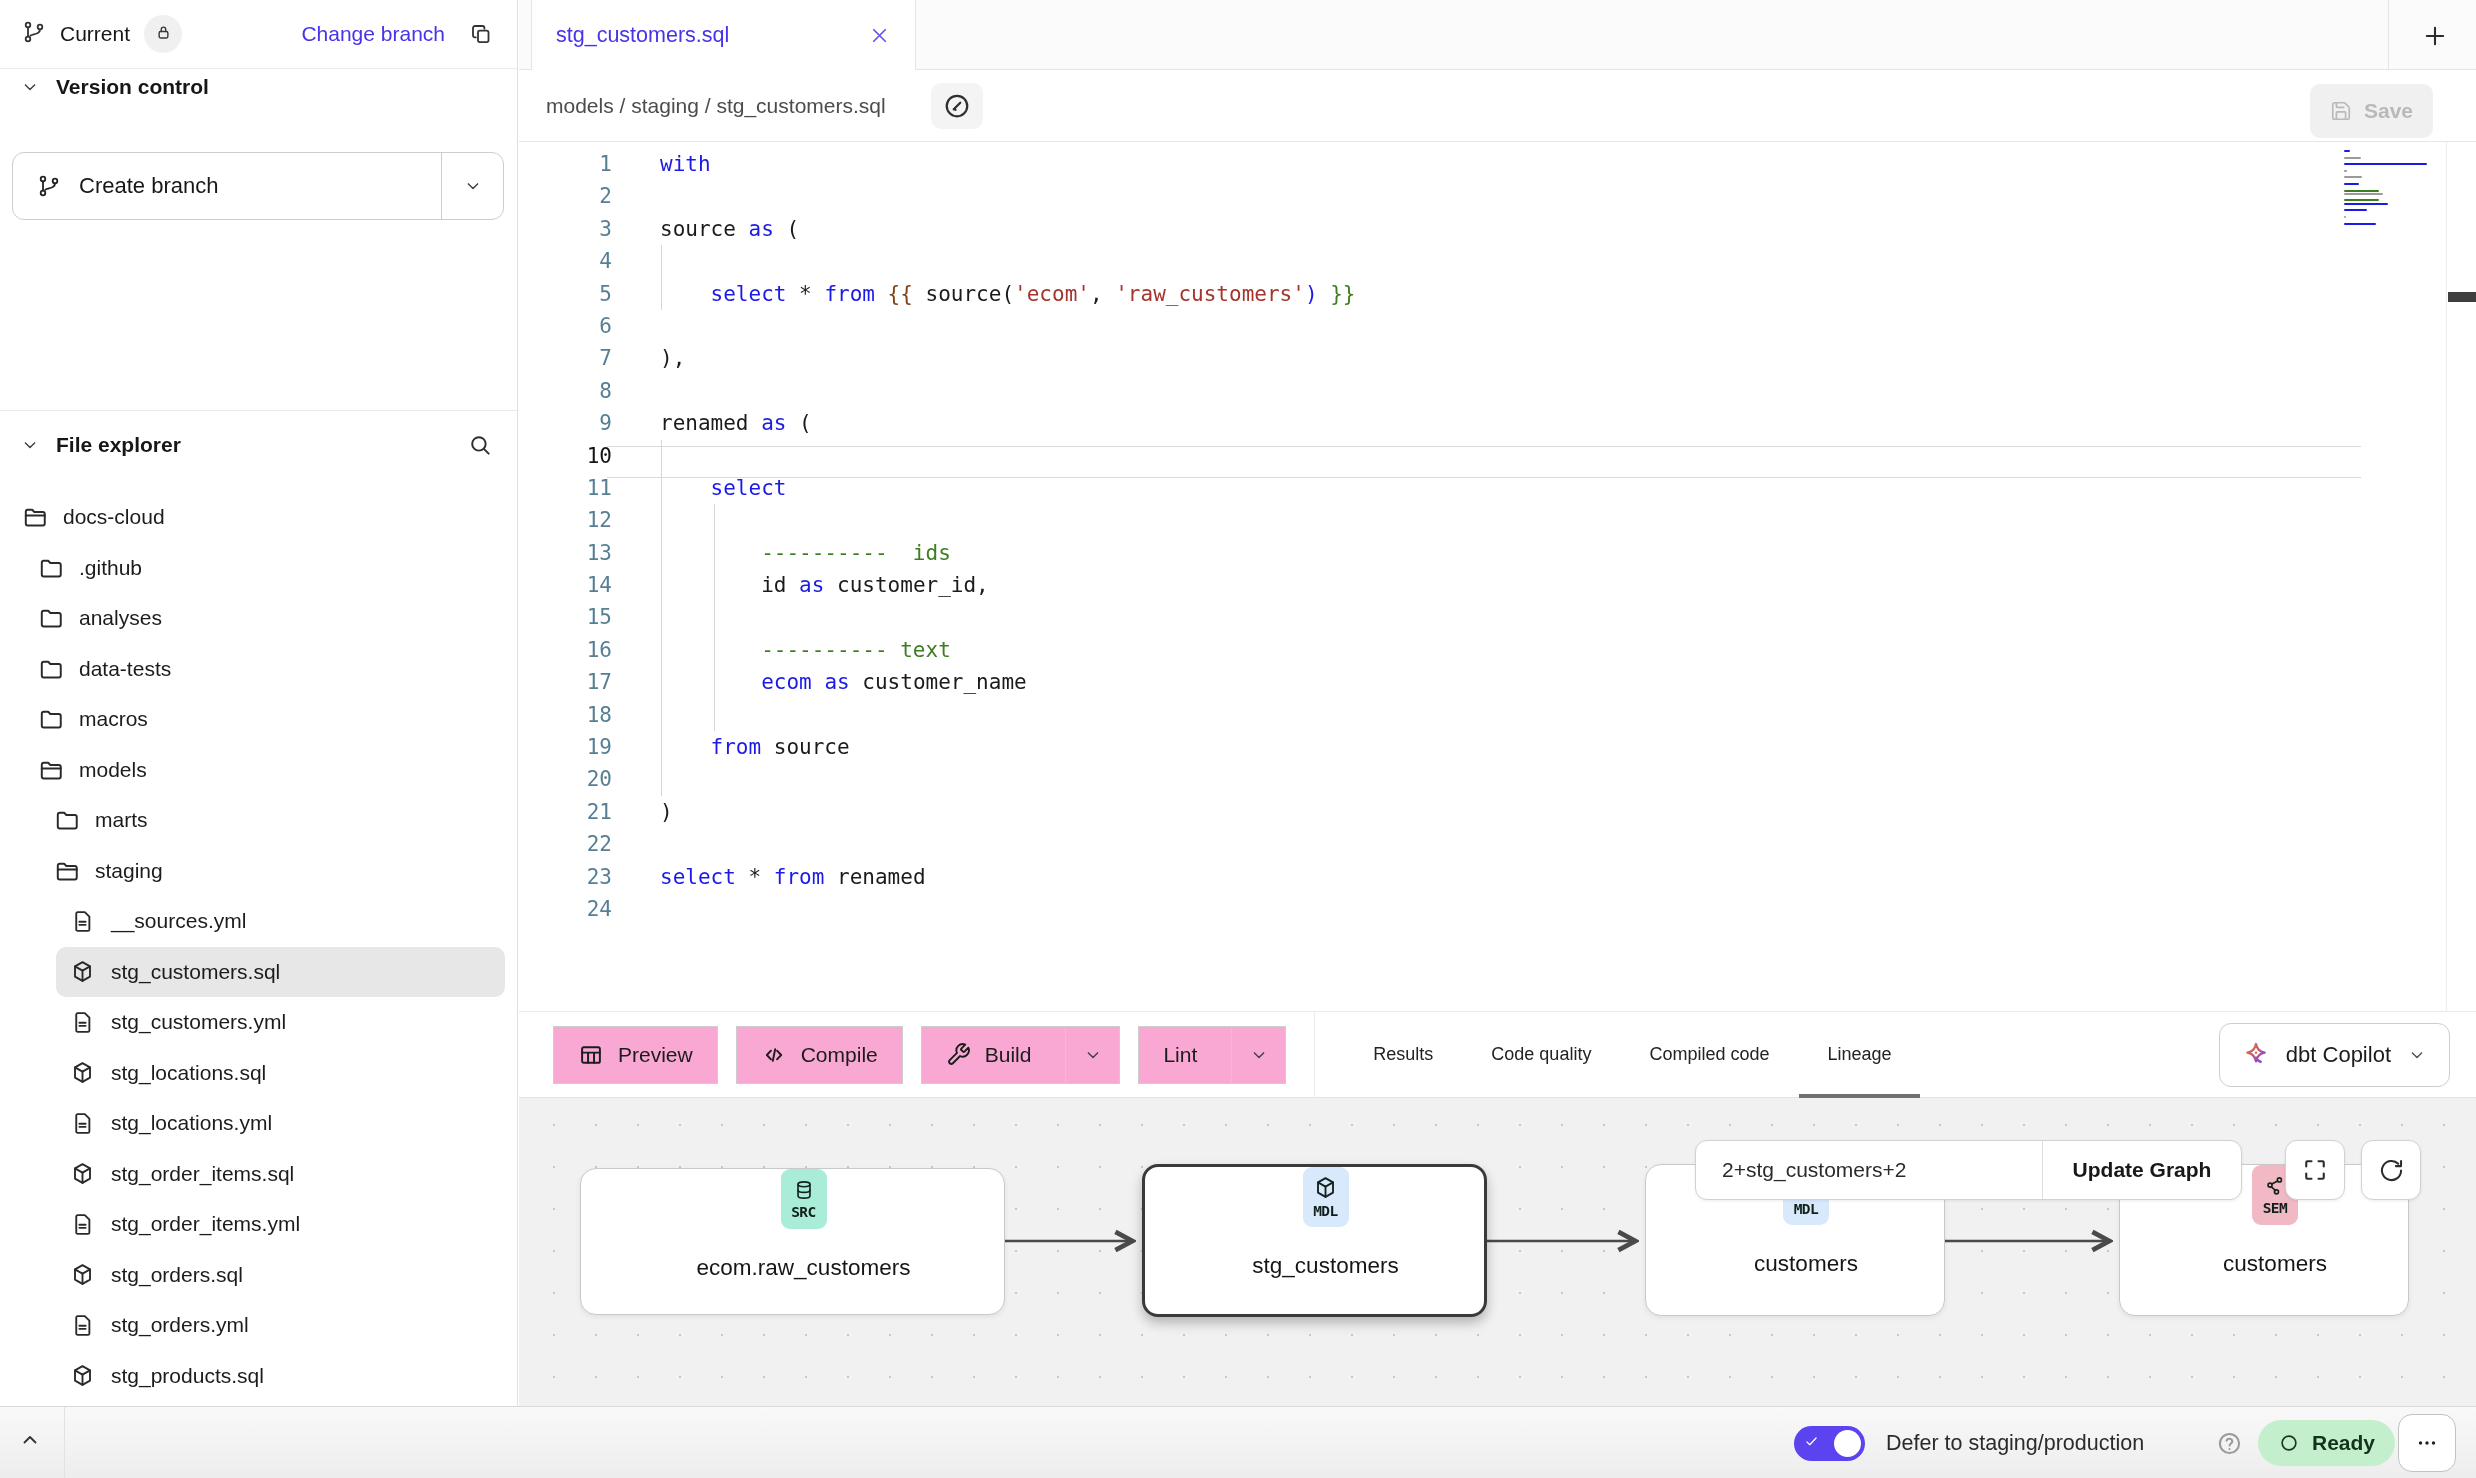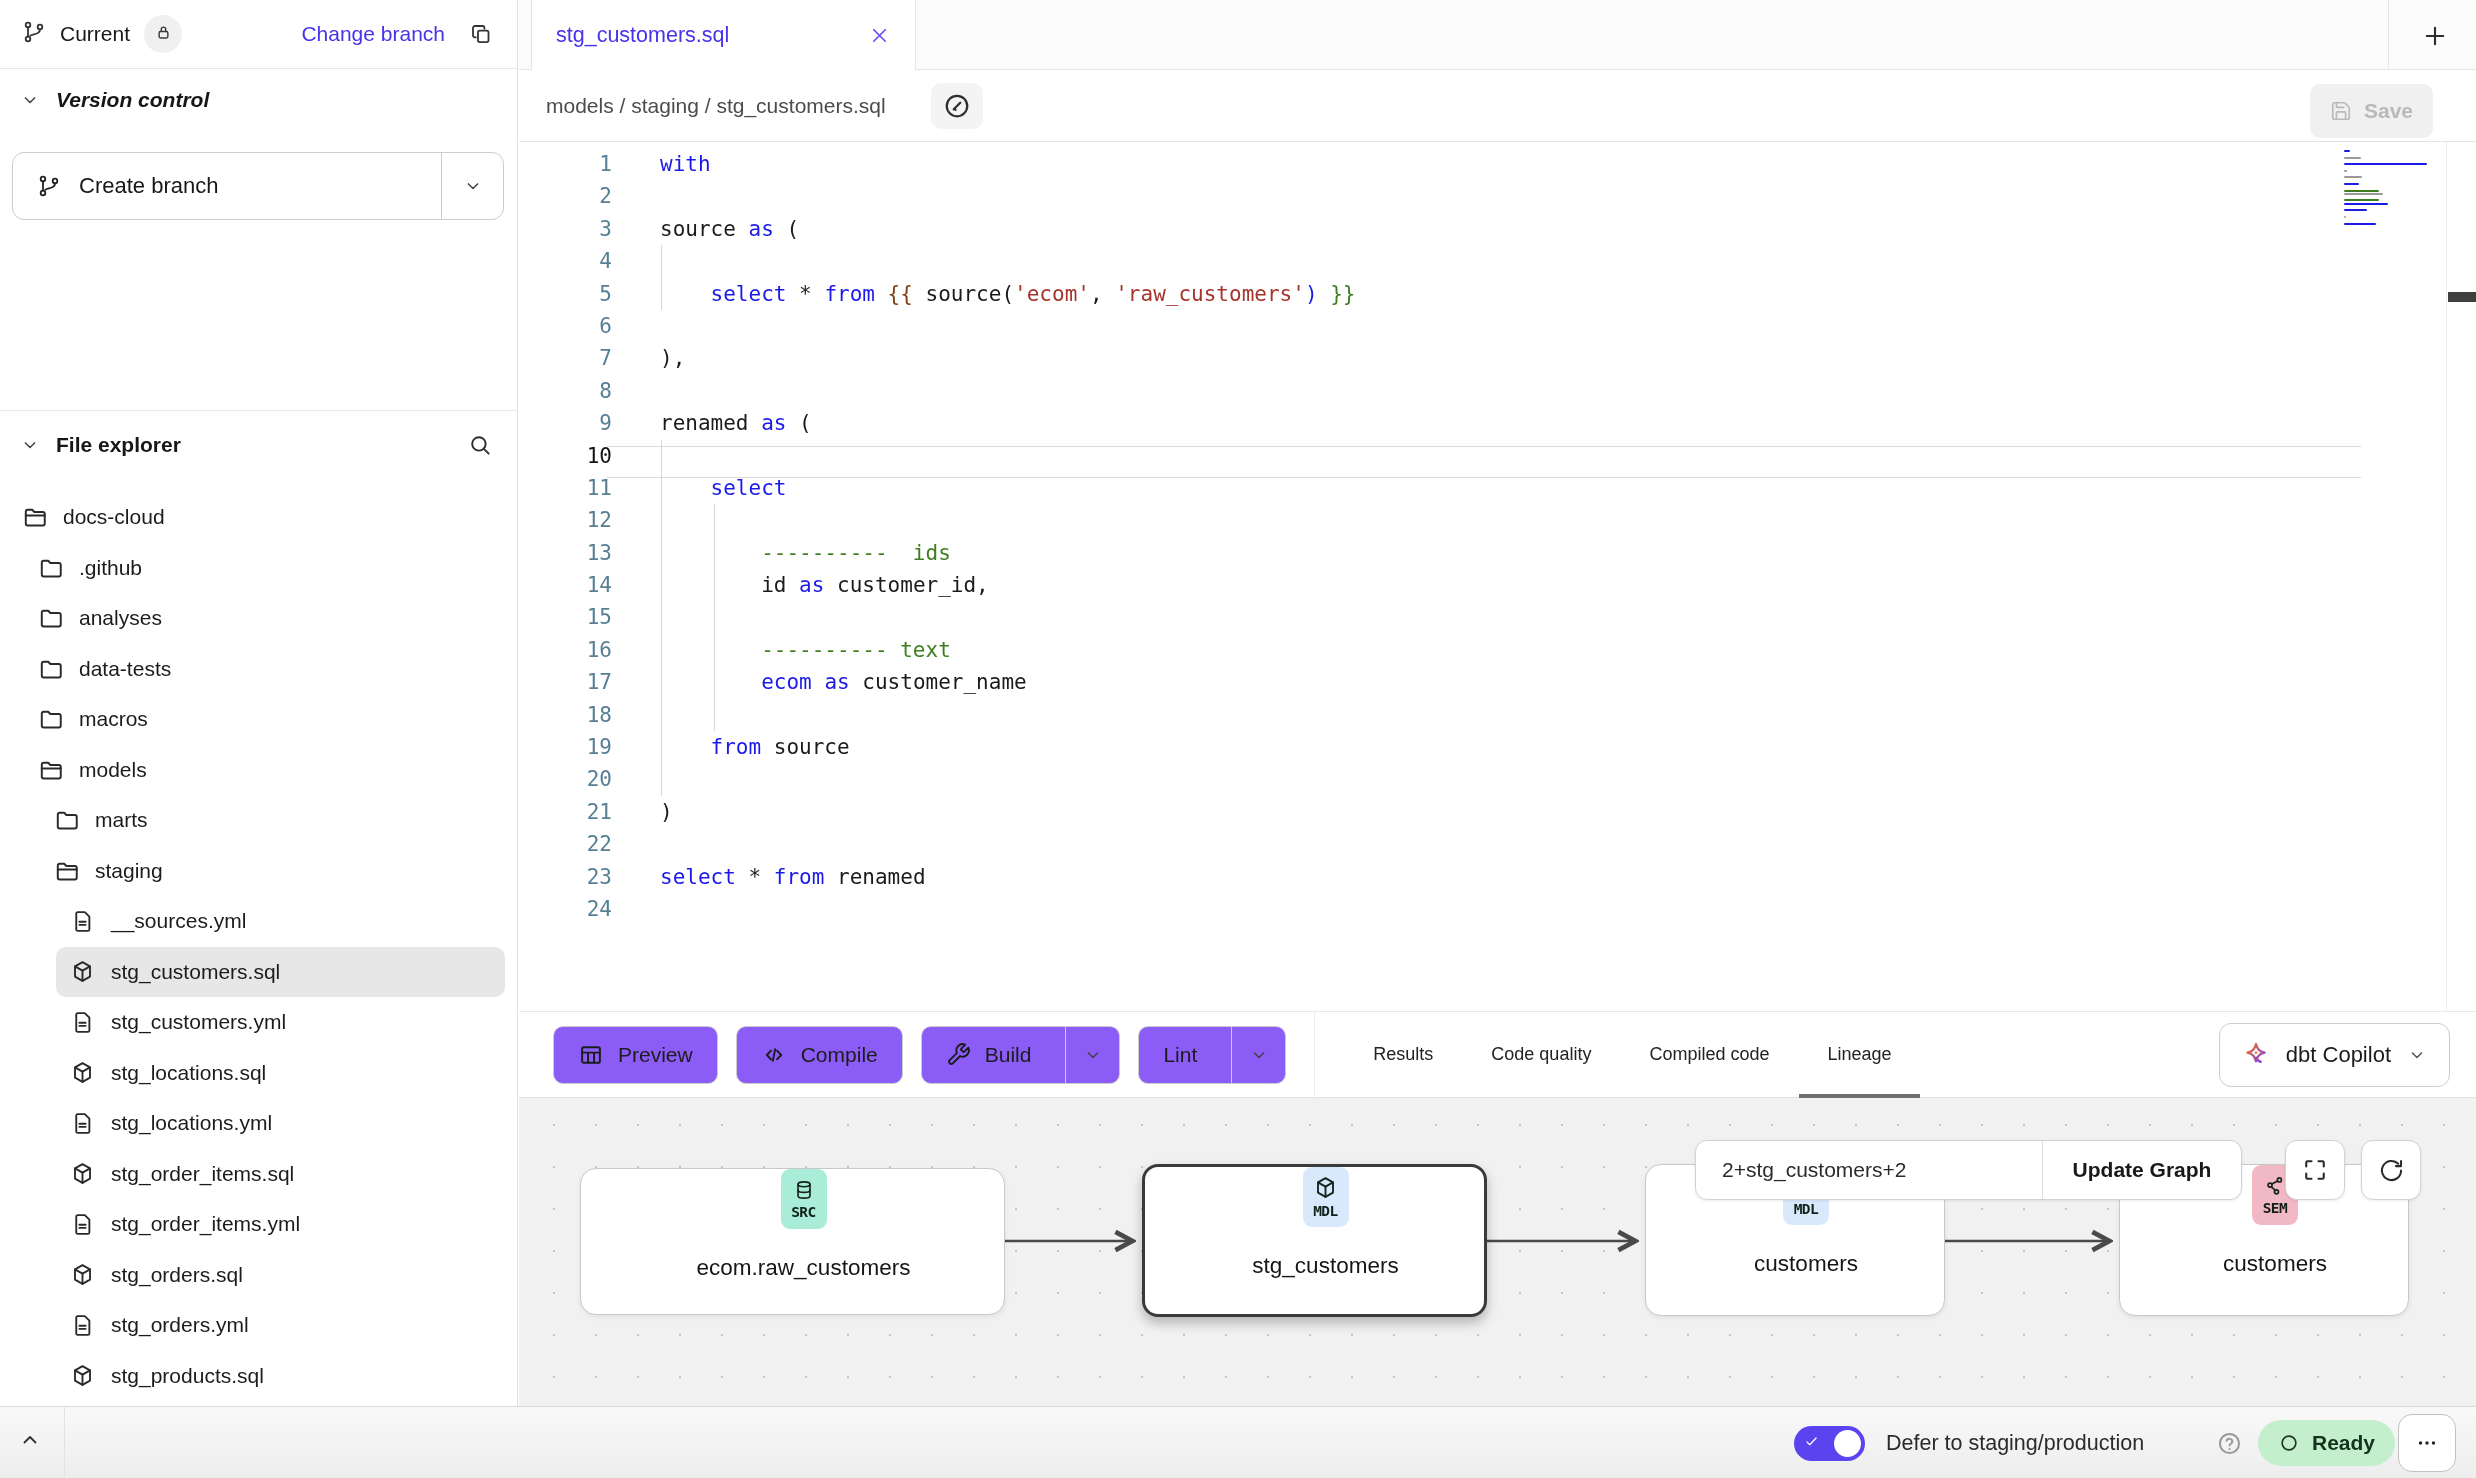--- a/index.html
+++ b/index.html
@@ -8,21 +8,21 @@
   .app { position:relative; width:2476px; height:1478px; background:#fff; overflow:hidden; }
 
   
   .sidebar { position:absolute; left:0; top:0; width:518px; height:1406px; background:#fff; border-right:1px solid #e0e0e0; }
   .sb-top { height:69px; border-bottom:1px solid #e9e9e9; display:flex; align-items:center; padding:0 24px 0 22px; }
   .sb-top .lbl { margin-left:14px; font-size:21px; color:#171717; }
   .chip { margin-left:14px; width:38px; height:38px; border-radius:50%; background:#f0f0f0; display:flex; align-items:center; justify-content:center; color:#3a3a3a; }
   .spacer { flex:1; }
   .link { color:var(--accent); font-size:21px; font-weight:500; cursor:pointer; }
   .sec-hdr { position:absolute; left:20px; right:24px; display:flex; align-items:center; gap:16px; font-size:21px; font-weight:700; color:#171717; }
-  .vc-hdr { top:88px;font-style:italic; }
+  .vc-hdr { top:75px; }
   .fe-hdr { top:432px; }
   .cb-btn { position:absolute; left:12px; top:152px; width:492px; height:68px; border:1.5px solid #cdcdcd; border-radius:12px; background:#fff; display:flex; }
   .cb-main { flex:1; display:flex; align-items:center; gap:18px; padding-left:24px; font-size:22px; color:#171717; }
   .cb-caret { width:62px; border-left:1.5px solid #cdcdcd; display:flex; align-items:center; justify-content:center; color:#444; }
   .sb-div { position:absolute; left:0; right:0; top:410px; height:1px; background:#e9e9e9; }
   .tree { position:absolute; left:0; right:0; top:492px; bottom:0; overflow:hidden; }
   .trow { height:50.5px; display:flex; align-items:center; font-size:21px; color:#1c1c1c; cursor:pointer; }
   .trow .ic { width:26px; height:26px; margin-right:15px; color:#2a2a2a; flex:0 0 auto; display:flex; align-items:center; }
   .trow.sel { background:#e7e7e7; border-radius:10px; }
 
@@ -52,21 +52,21 @@
   .tk-com { color:var(--comment); } .tk-jo { color:var(--jinja); }
   .curline { position:absolute; left:88px; width:1754px; height:32.4px; border-top:1px solid #dadada; border-bottom:1px solid #dadada; top:303.6px; pointer-events:none; }
   .iguide { position:absolute; width:1px; background:#d6d6d6; }
   .minimap { position:absolute; right:40px; top:8px; width:92px; }
   .mm-line { height:2px; margin-bottom:1.3px; border-radius:1px; }
   .ed-rborder { position:absolute; right:29px; top:0; bottom:0; width:1px; background:#ececec; }
   .ed-thumb { position:absolute; right:0; top:150px; width:28px; height:10px; background:#3f3f3f; cursor:pointer; }
 
   
   .toolbar { position:absolute; left:0; right:0; top:1011px; height:87px; background:#fff; border-top:1px solid #e9e9e9; border-bottom:1px solid #e3e3e3; display:flex; align-items:center; padding-left:34px; }
-  .btn { height:58px; border:1.5px solid #cdcdcd; border-radius:10px; background:#8b5cf6; display:flex; align-items:center; gap:14px; padding:0 24px; font-size:21px; color:#1c1c1c; margin-right:18px; cursor:pointer; }
+  .btn { height:58px; border:1.5px solid #cdcdcd; border-radius:0; background:#f9a8d4; display:flex; align-items:center; gap:14px; padding:0 24px; font-size:21px; color:#1c1c1c; margin-right:18px; cursor:pointer; }
   .btn.split { padding:0; }
   .btn.split .bmain { display:flex; align-items:center; gap:14px; padding:0 20px 0 24px; height:100%; }
   .btn.split .bcaret { width:54px; height:100%; border-left:1.5px solid #cdcdcd; display:flex; align-items:center; justify-content:center; color:#444; }
   .tbv { width:1px; height:87px; background:#ebebeb; margin-left:10px; }
   .ptabs { display:flex; height:87px; }
   .ptab { margin-left:58px; display:flex; align-items:center; font-size:18px; color:#232323; position:relative; cursor:pointer; }
   .ptab.active::after { content:""; position:absolute; left:-28px; right:-28px; bottom:0; height:4px; background:#707070; }
   .copilot { margin-left:auto; margin-right:26px; height:64px; border:1.5px solid #cdcdcd; border-radius:12px; background:#fff; display:flex; align-items:center; gap:16px; padding:0 22px; font-size:22px; font-weight:500; color:#1c1c1c; cursor:pointer; }
   .copilot .cchev { color:#555; display:flex; }
 

